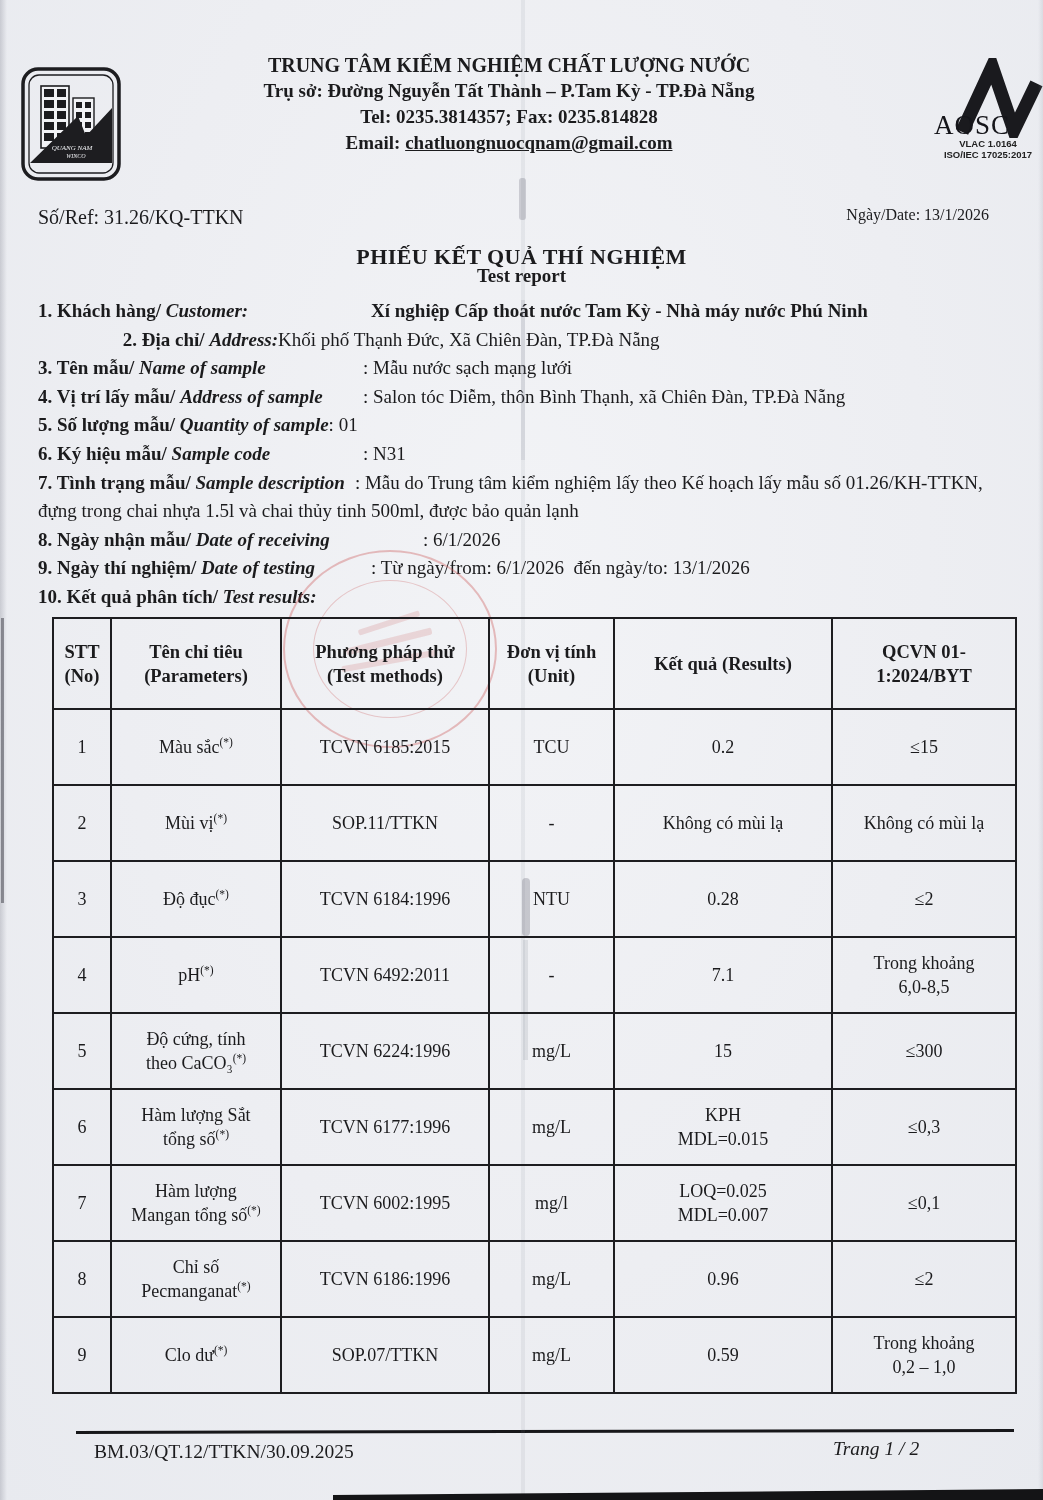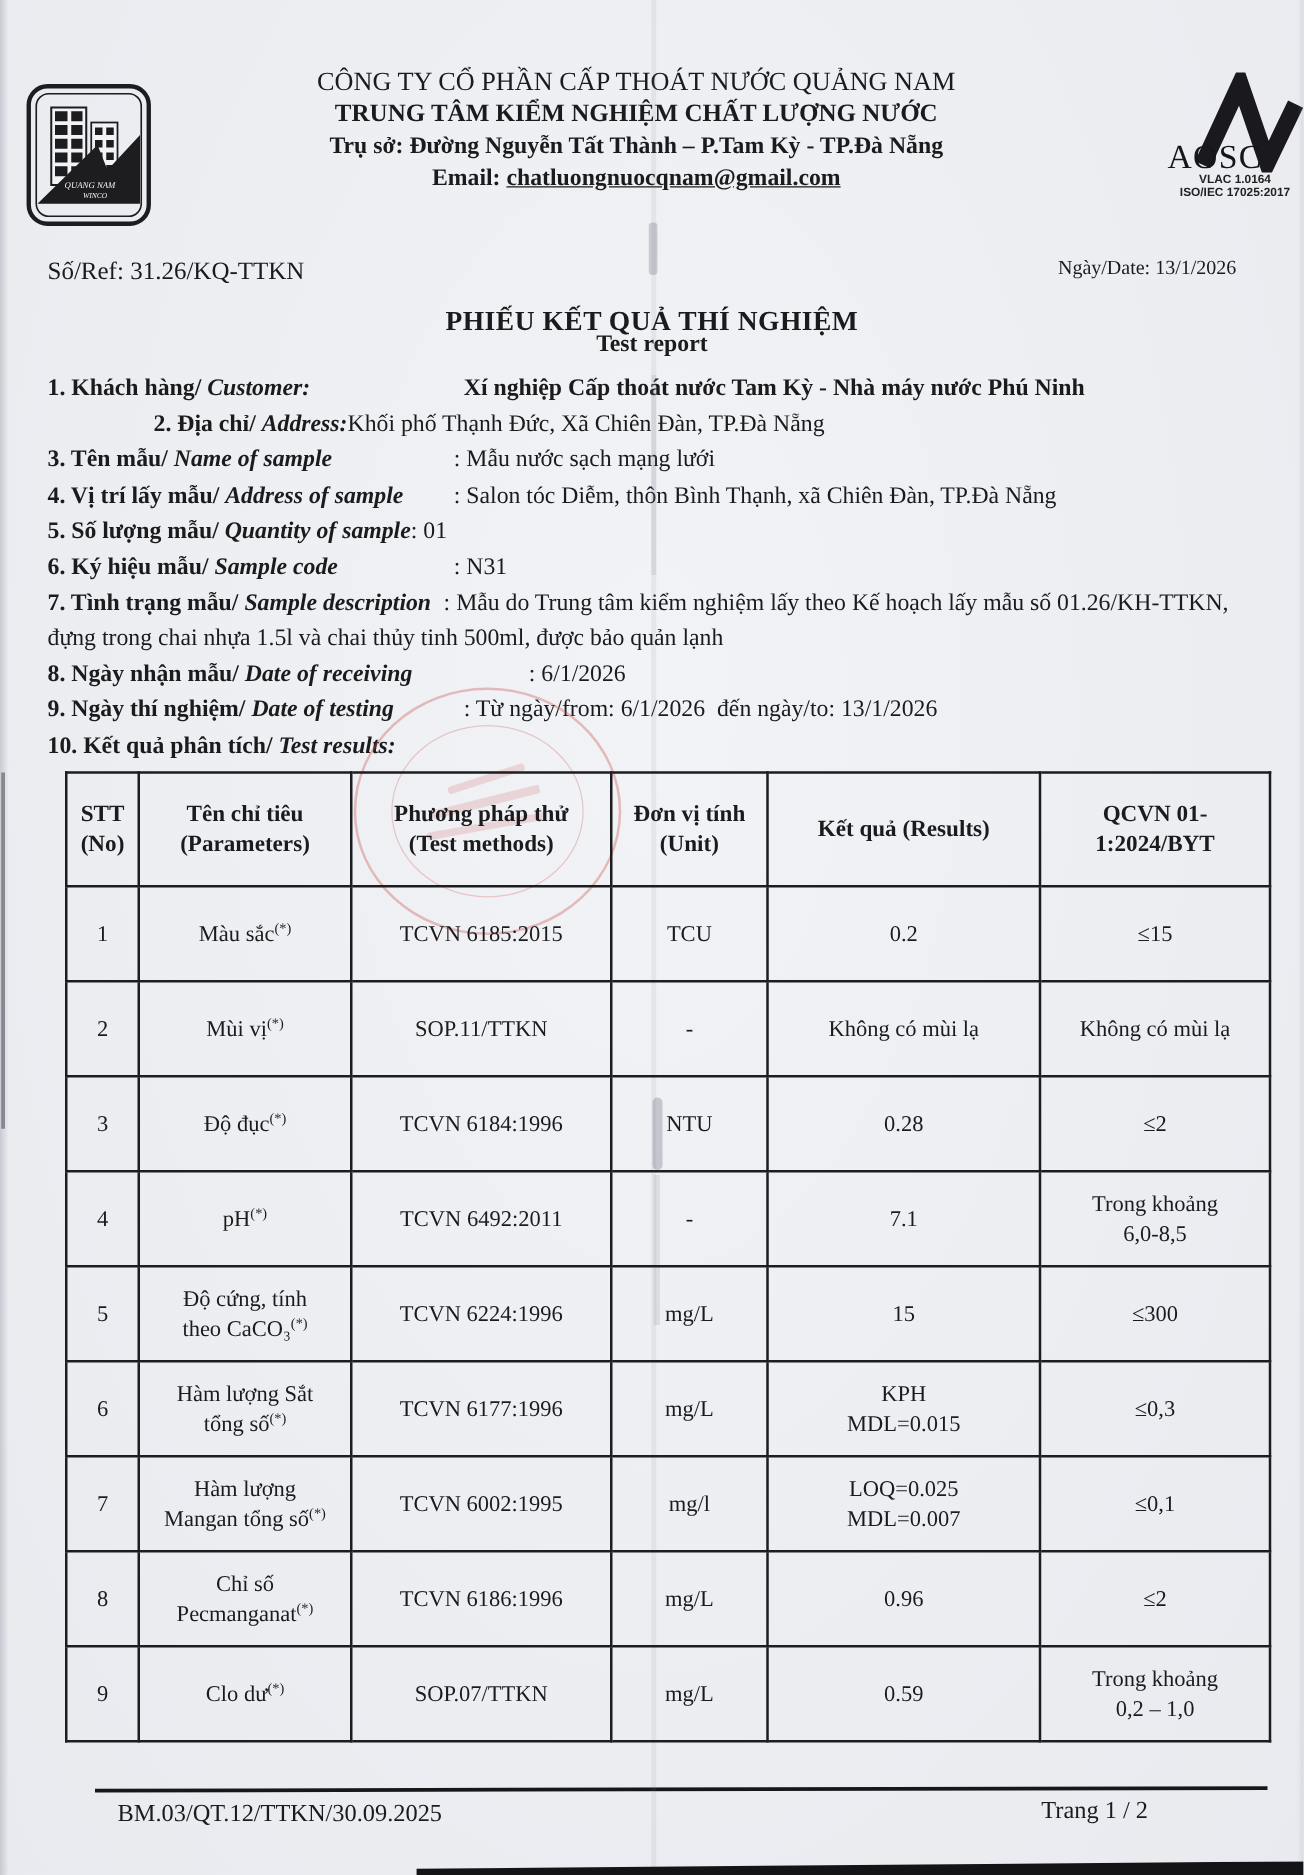--- a/index.html
+++ b/index.html
@@ -54,21 +54,21 @@
   .results-table th,.results-table td{
     border:2px solid #1d1d20;text-align:center;vertical-align:middle;
     padding:2px 5px;white-space:pre-line;line-height:24px;}
   .results-table thead th{height:85px;font-size:18.5px;font-weight:bold;}
   .results-table tbody tr{height:76px;}
   .results-table sup{font-size:11.5px;line-height:0;}
 
   
   .footer-rule{position:absolute;left:76px;top:1430px;width:938px;height:3px;background:#17171a;transform:rotate(-.12deg);}
   .footer-left{position:absolute;left:94px;top:1441px;font-size:19.5px;}
-  .footer-right{position:absolute;left:833px;top:1438px;font-size:19.5px;}
+  .footer-right{position:absolute;left:833px;top:1438px;font-size:19.5px;font-style:italic;}
 
   
   .fold{position:absolute;left:521px;top:0;width:4px;height:1500px;background:rgba(120,124,140,.10);}
   .fold-s1{position:absolute;left:519px;top:178px;width:7px;height:42px;background:rgba(95,98,112,.26);border-radius:3px;}
   .fold-s2{position:absolute;left:521px;top:300px;width:4px;height:160px;background:rgba(110,112,128,.13);}
   .fold-s3{position:absolute;left:522px;top:878px;width:8px;height:58px;background:rgba(88,90,104,.28);border-radius:4px;}
   .fold-s4{position:absolute;left:523px;top:940px;width:5px;height:120px;background:rgba(110,112,128,.15);}
   .edge-left{position:absolute;left:0;top:0;width:7px;height:1500px;background:linear-gradient(to right, rgba(130,132,145,.32), rgba(130,132,145,0));}
   .edge-left-dark{position:absolute;left:1px;top:618px;width:3px;height:285px;background:rgba(55,56,66,.5);}
   .edge-right{position:absolute;right:0;top:0;width:5px;height:1500px;background:linear-gradient(to left, rgba(150,152,165,.2), rgba(150,152,165,0));}
@@ -107,23 +107,23 @@
       <rect x="56" y="66" width="6" height="6" fill="#1d1d20"></rect>
         <rect x="65" y="66" width="6" height="6" fill="#1d1d20"></rect>
 
       <polygon points="10,97 58,50 66,70 92,42 92,97" fill="#1d1d20"></polygon>
       <text x="52" y="84" font-size="7" font-style="italic" fill="#f2f3f6" text-anchor="middle">QUANG NAM</text>
       <text x="56" y="92" font-size="6" font-style="italic" fill="#f2f3f6" text-anchor="middle">WINCO</text>
     </svg>
   </div>
 
   <div class="header-text">
-    <div class="h1">CÔNG TY CỔ PHẦN CẤP THOÁT NƯỚC QUẢNG NAM</div>
     <div class="h2">TRUNG TÂM KIỂM NGHIỆM CHẤT LƯỢNG NƯỚC</div>
     <div class="h3">Trụ sở: Đường Nguyễn Tất Thành – P.Tam Kỳ - TP.Đà Nẵng</div>
+    <div class="h4">Tel: 0235.3814357; Fax: 0235.814828</div>
     <div class="h5"><span>Email:</span> <span class="email">chatluongnuocqnam@gmail.com</span></div>
   </div>
 
 
   <div class="aosc">
     <svg width="92" height="80" viewBox="0 0 110 95">
       <polyline points="12,88 48,10 74,86 101,30" fill="none" stroke="#1a1a1e" stroke-width="16"></polyline>
     </svg>
     <div class="aosc-name">AOSC</div>
     <div class="aosc-sub">

